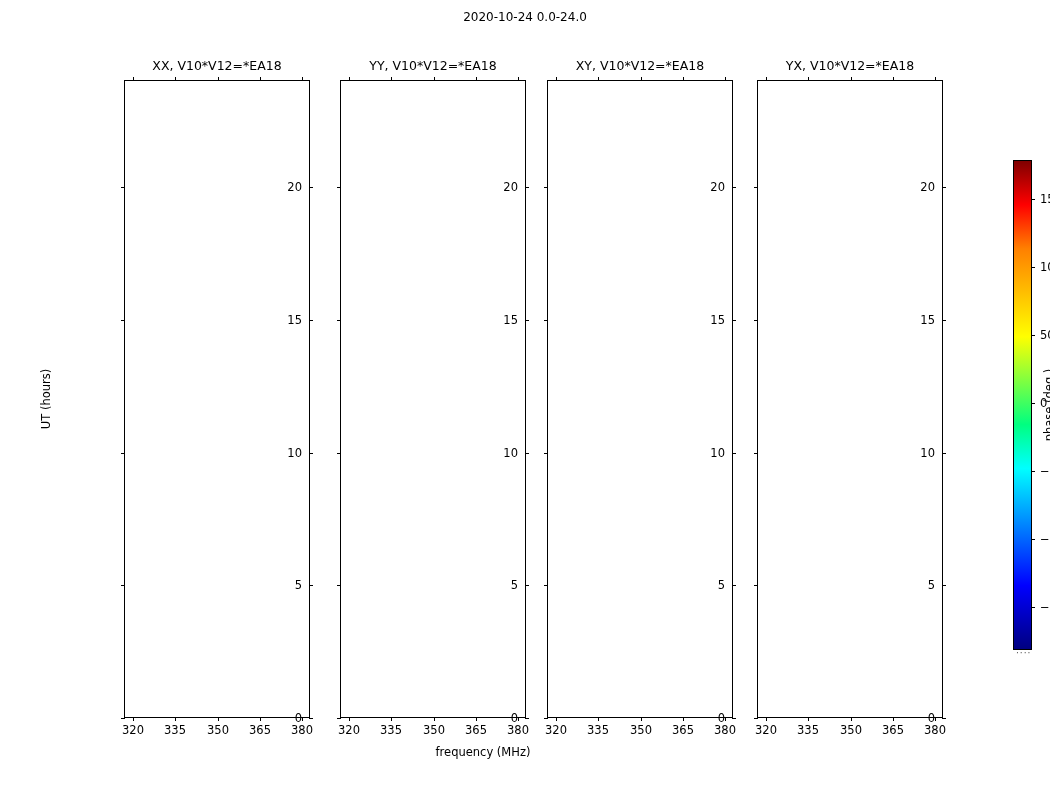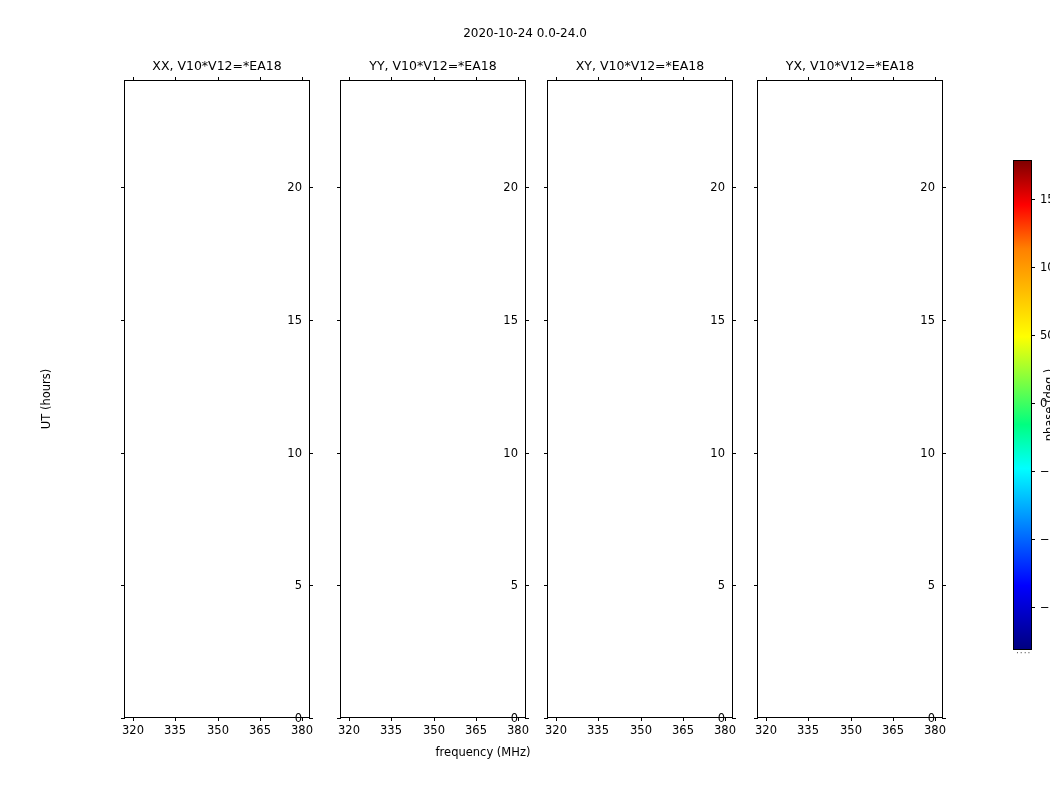--- a/index.html
+++ b/index.html
@@ -25,21 +25,20 @@
   }
 
   .suptitle {
     position: absolute;
     left: 0;
     top: 10px;
     width: 1050px;
     text-align: center;
     font-size: 12px;
     color: #000;
-    margin-top: 16px;
   }
 
   .panel {
     position: absolute;
     top: 80px;
     height: 638px;
     box-sizing: border-box;
   }
 
   .panel .plotbox {

